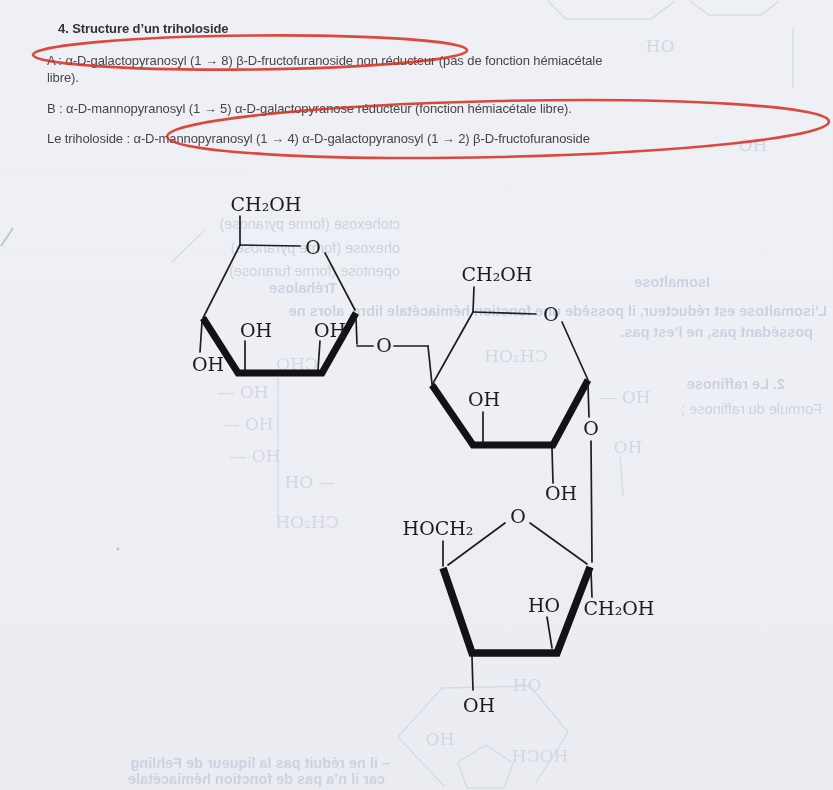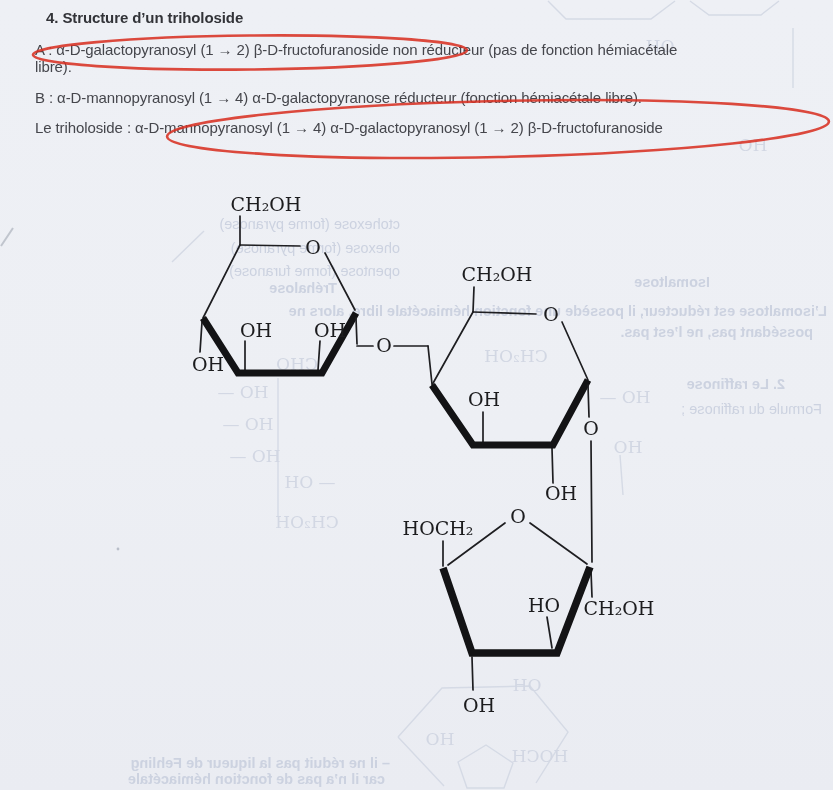--- a/index.html
+++ b/index.html
@@ -3,22 +3,22 @@
 <meta charset="utf-8">
 <style>
   html,body{margin:0;padding:0;}
   .page{
     position:relative; width:833px; height:790px; overflow:hidden;
     background:linear-gradient(180deg,#eef0f5 0%,#edeff4 55%,#eaecf2 100%);
     font-family:"Liberation Sans","DejaVu Sans",sans-serif;
   }
   .layer{position:absolute;left:0;top:0;}
   .tx{
-    position:absolute; white-space:nowrap; font-size:15px; letter-spacing:-0.1px;
-    color:#45464c; margin:0;
+    position:absolute; white-space:nowrap; font-size:13px; letter-spacing:-0.1px;
+    color:#45464c; margin:12px;
   }
   .title{font-weight:bold; color:#323338;}
   
   .gsans{font-family:"Liberation Sans","DejaVu Sans",sans-serif; font-size:14.5px; fill:#ccd2e0;}
   .gserif{font-family:"DejaVu Serif","Liberation Serif",serif; font-size:17px; fill:#d2d7e3;}
   .gb{font-weight:bold;}
   
   .bond{stroke:#1e1e21; stroke-width:1.7; fill:none; stroke-linecap:round;}
   .bondthick{stroke:#131315; stroke-width:7; fill:none; stroke-linejoin:miter; stroke-linecap:butt;}
   .mlabel{
@@ -65,23 +65,23 @@
     <text class="gserif" text-anchor="middle" transform="translate(527 691) scale(-1 1)">OH</text>
     <text class="gserif" text-anchor="middle" transform="translate(440 745) scale(-1 1)">HO</text>
     <text class="gserif" text-anchor="middle" transform="translate(540 762) scale(-1 1)">HOCH</text>
     <text class="gsans gb" transform="translate(390 768) scale(-1 1)">– il ne réduit pas la liqueur de Fehling</text>
     <text class="gsans gb" transform="translate(385 784) scale(-1 1)">car il n’a pas de fonction hémiacétale</text>
     <text class="gserif" text-anchor="middle" transform="translate(753 151) scale(-1 1)">HO</text>
     <text class="gserif" text-anchor="middle" transform="translate(660 52) scale(-1 1)">OH</text>
   </svg>
 
   <p class="tx title" style="left:46px; top:9px;">4. Structure d’un triholoside</p>
-  <p class="tx" style="left:35px; top:41px;">A : α-D-galactopyranosyl (1 → 2) β-D-fructofuranoside non réducteur (pas de fonction hémiacétale</p>
+  <p class="tx" style="left:35px; top:41px;">A : α-D-galactopyranosyl (1 → 8) β-D-fructofuranoside non réducteur (pas de fonction hémiacétale</p>
   <p class="tx" style="left:35px; top:58px;">libre).</p>
-  <p class="tx" style="left:35px; top:89px;">B : α-D-mannopyranosyl (1 → 4) α-D-galactopyranose réducteur (fonction hémiacétale libre).</p>
+  <p class="tx" style="left:35px; top:89px;">B : α-D-mannopyranosyl (1 → 5) α-D-galactopyranose réducteur (fonction hémiacétale libre).</p>
   <p class="tx" style="left:35px; top:119px;">Le triholoside : α-D-mannopyranosyl (1 → 4) α-D-galactopyranosyl (1 → 2) β-D-fructofuranoside</p>
 
   <svg class="layer" width="833" height="790" viewBox="0 0 833 790">
 
     <path class="mark" d="M 1,246 L 13,228"></path>
     <circle cx="118" cy="549" r="1.4" fill="#b9bec9"></circle>
 
     <g>
       <path class="bond" d="M 240,216 L 240,245"></path>
       <path class="bond" d="M 240,245 L 300,246"></path>

